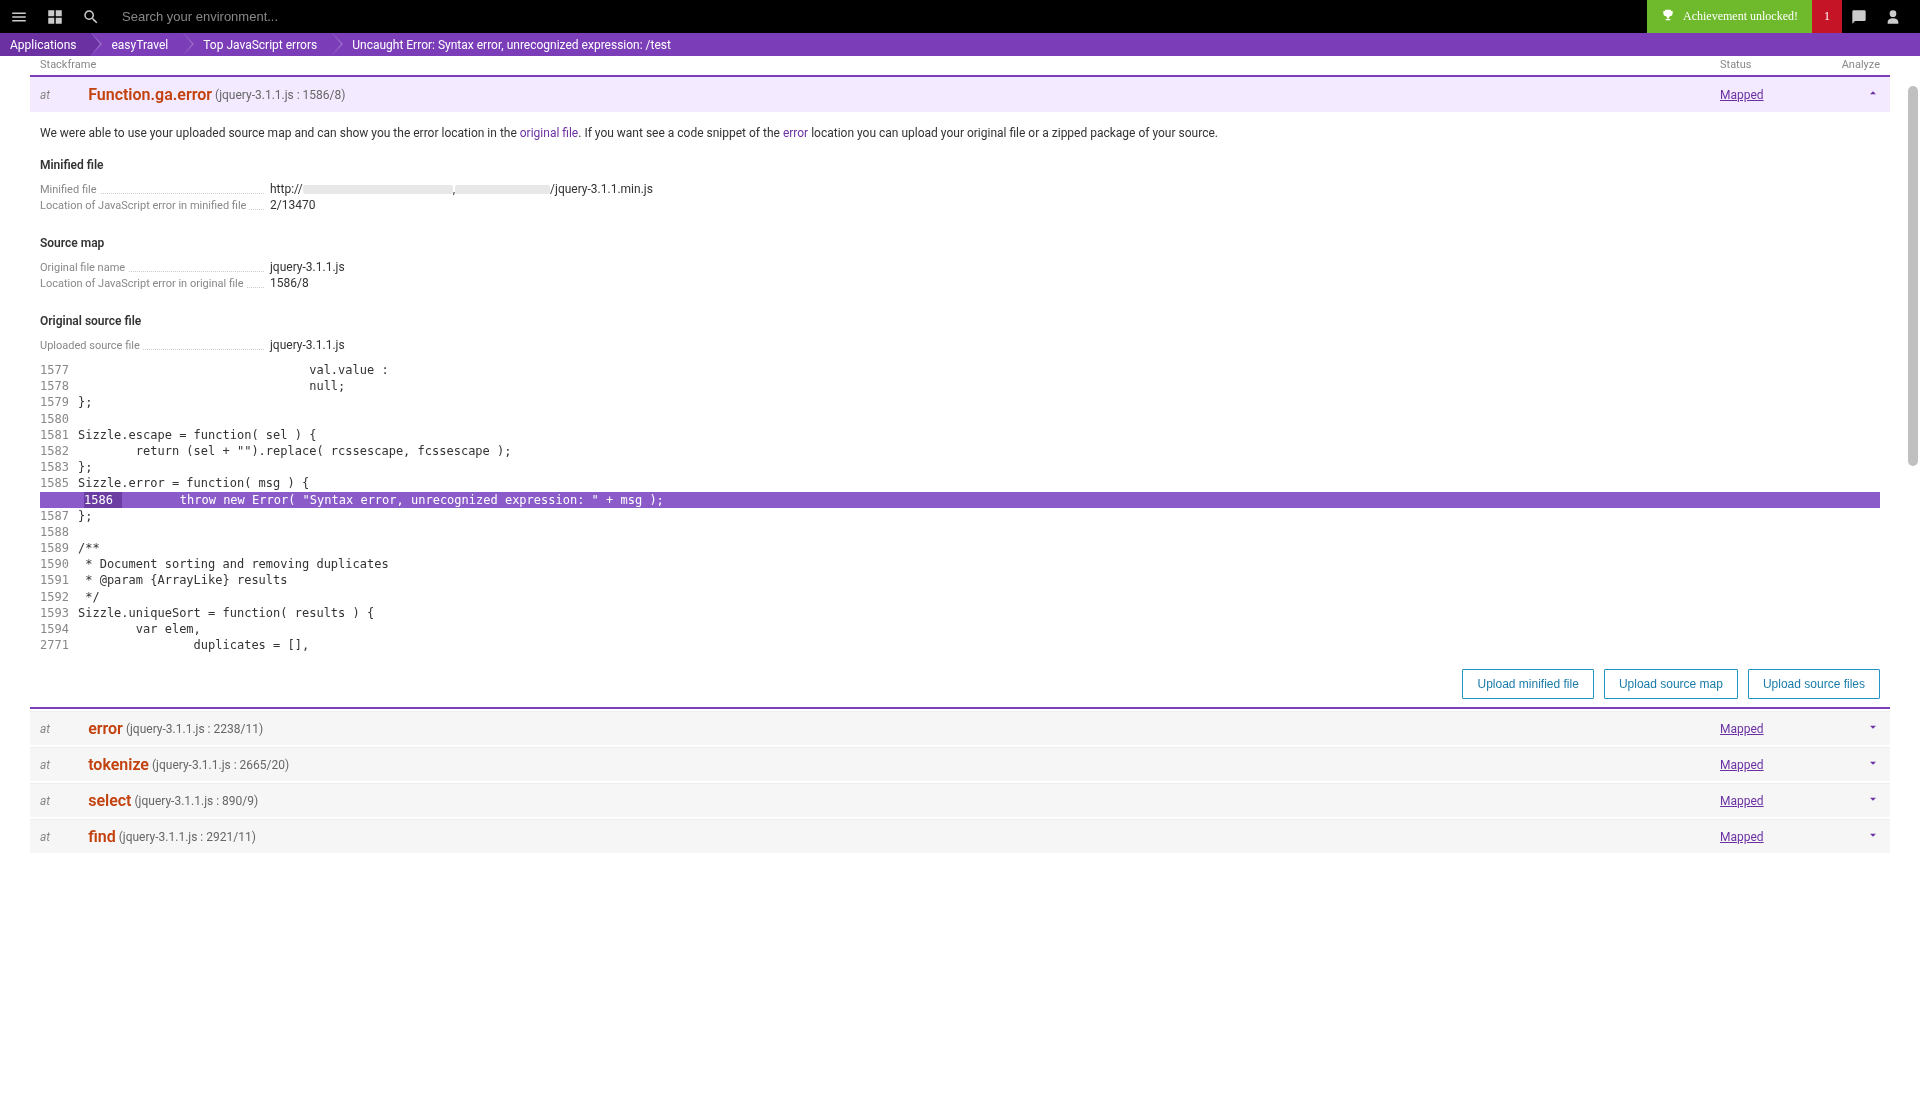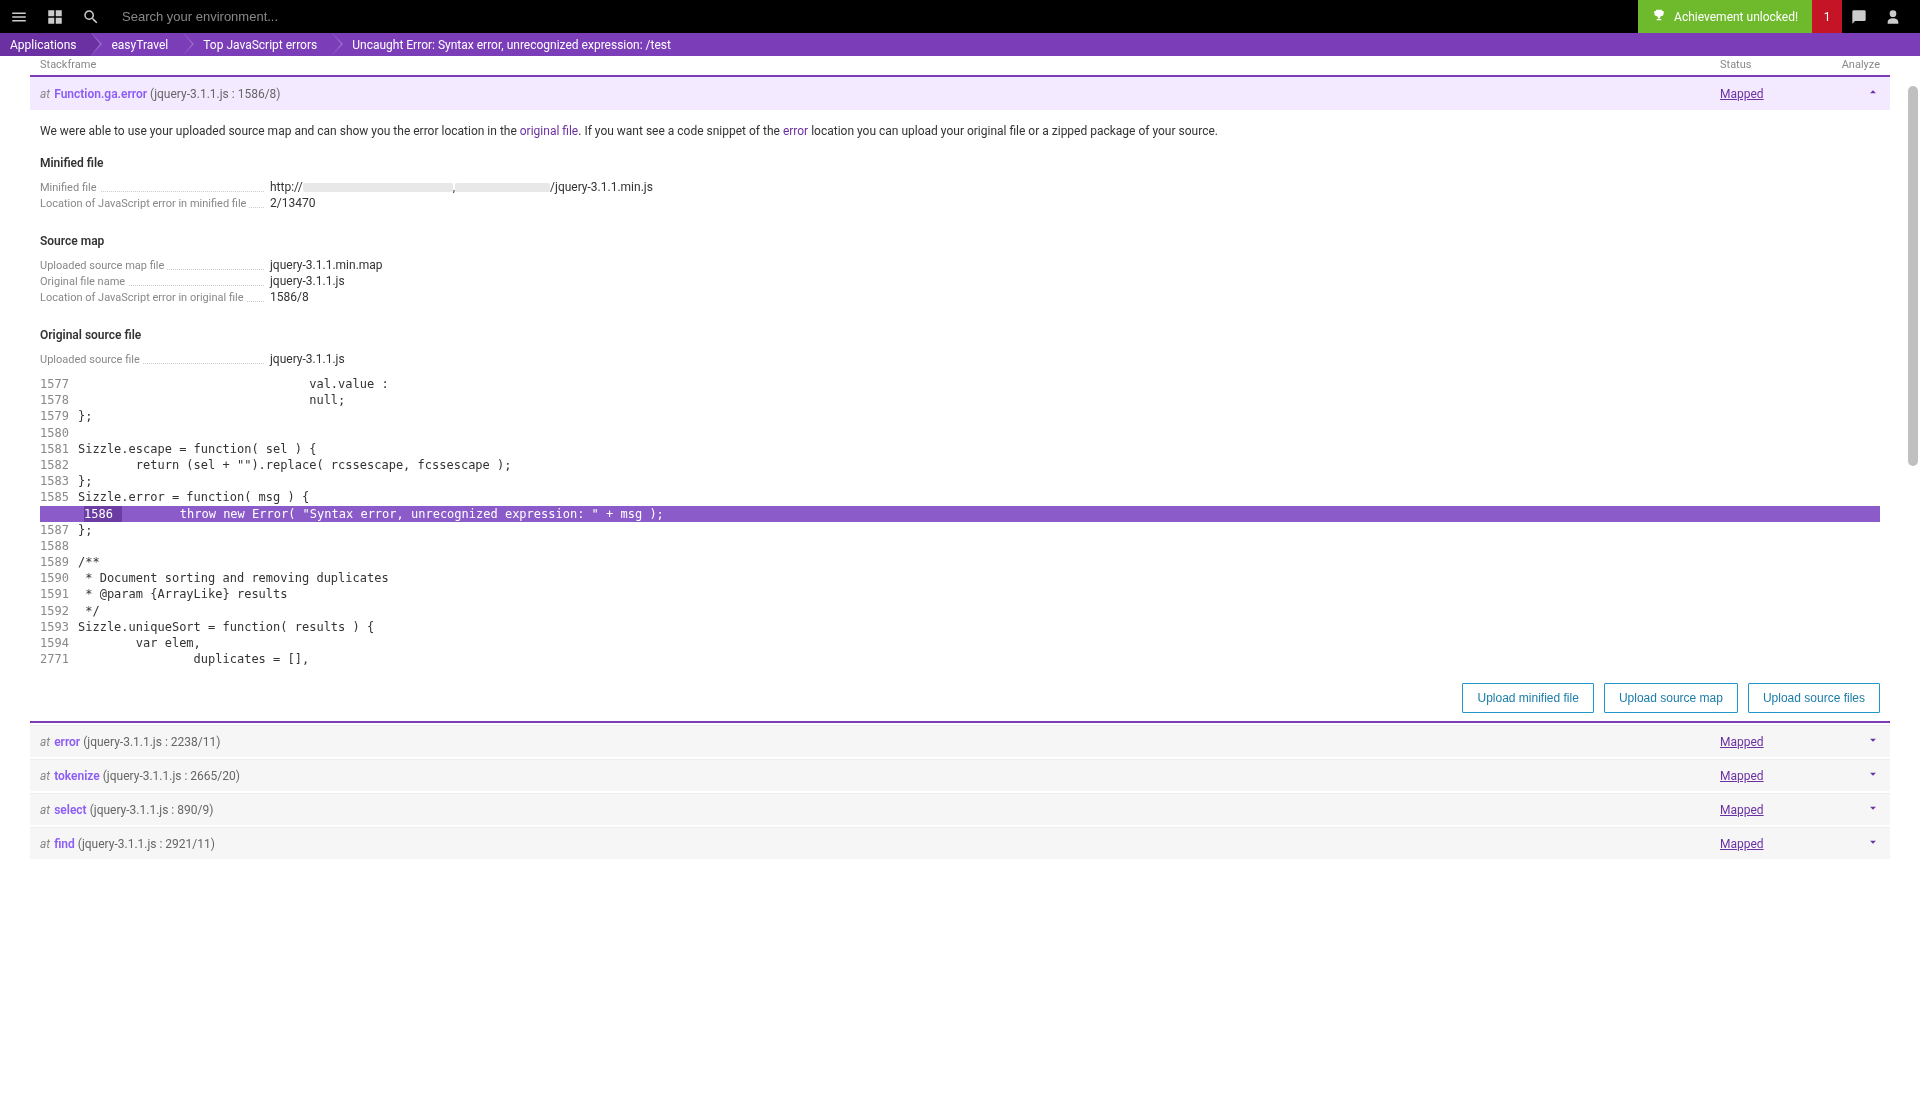--- a/index.html
+++ b/index.html
@@ -3,39 +3,39 @@
 <meta charset="utf-8">
 <style>
 * { margin: 0; padding: 0; box-sizing: border-box; }
 body { font-family: -apple-system, BlinkMacSystemFont, "Segoe UI", Roboto, Arial, sans-serif; background: #fff; color: #333; font-size: 13px; }
 .topbar { background: #000; height: 33px; display: flex; align-items: center; padding: 0 10px; color: #aaa; }
 .topbar-left { display: flex; align-items: center; gap: 18px; }
 .icon-btn { width: 18px; height: 18px; display: flex; align-items: center; justify-content: center; cursor: pointer; color: #ccc; }
 .icon-btn svg { width: 18px; height: 18px; fill: currentColor; }
 .search-input { background: transparent; border: none; color: #d946ef; font-size: 13px; width: 300px; outline: none; margin-left: 4px; }
 .search-input::placeholder { color: #888; }
-.topbar-right { margin-left: auto; display: flex; align-items: center; height: 100%; }
+.topbar-right { margin-left: auto; display: flex; align-items: center; height: 100%; font-family: Liberation Serif, serif; }
 .achievement { background: #6fba2c; color: #fff; display: flex; align-items: center; gap: 8px; padding: 0 14px; height: 100%; font-size: 12px; }
 .badge-red { background: #c41425; color: #fff; width: 30px; height: 100%; display: flex; align-items: center; justify-content: center; font-size: 12px; }
 .top-icon { width: 34px; height: 100%; display: flex; align-items: center; justify-content: center; color: #ccc; cursor: pointer; }
 .breadcrumb-bar { background: #7b3db8; height: 23px; display: flex; align-items: center; color: #fff; font-size: 12px; }
 .crumb { padding: 0 15px 0 20px; height: 100%; display: flex; align-items: center; position: relative; cursor: pointer; }
 .crumb:first-child { padding-left: 10px; background: #6b31a3; }
 .crumb::after { content: ""; position: absolute; right: -9px; top: 0; width: 0; height: 0; border-top: 11.5px solid transparent; border-bottom: 11.5px solid transparent; border-left: 9px solid #7b3db8; z-index: 2; }
 .crumb:first-child::after { border-left-color: #6b31a3; }
 .crumb::before { content: ""; position: absolute; right: -11px; top: 0; width: 0; height: 0; border-top: 11.5px solid transparent; border-bottom: 11.5px solid transparent; border-left: 11px solid rgba(255,255,255,0.25); z-index: 1; }
 .crumb:last-child::after, .crumb:last-child::before { display: none; }
 .content { padding: 0 30px 20px 30px; }
 .header-row { display: flex; color: #888; font-size: 11px; padding: 2px 10px; margin: 0 0 2px 0; }
 .header-status { margin-left: auto; width: 120px; }
 .header-analyze { width: 40px; text-align: right; }
 .frame { border-top: 2px solid #7b3db8; background: #f4eaff; padding: 8px 10px; display: flex; align-items: center; margin-bottom: 14px; }
 .frame-row { background: #f6f6f6; padding: 7px 10px; display: flex; align-items: center; margin-top: 2px; border-top: 1px solid #eee; }
 .at { color: #888; font-style: italic; margin-right: 4px; font-size: 12px; }
-.fn { color: #8b5cf6; font-weight: 600; font-size: 12px; }
+.fn { color: #c2410c; font-weight: 600; font-size: 16px; margin-left: 34px; }
 .loc { color: #666; font-size: 12px; margin-left: 3px; }
 .status { margin-left: auto; color: #6b31a3; font-size: 12px; width: 120px; text-decoration: underline; }
 .chev { width: 40px; text-align: right; color: #6b31a3; }
 .chev svg { width: 14px; height: 14px; fill: currentColor; }
 .desc { font-size: 12px; color: #333; margin: 0 10px 18px 10px; }
 .desc a { color: #6b31a3; text-decoration: none; }
 .section-title { font-weight: 600; font-size: 12px; margin: 0 10px 10px 10px; }
 .kv-table { margin: 0 10px 24px 10px; }
 .kv-row { display: flex; align-items: baseline; margin-bottom: 2px; }
 .kv-label { width: 230px; font-size: 11px; color: #888; position: relative; }
@@ -133,24 +133,20 @@
     </div>
     <div class="kv-row">
       <div class="kv-label"><span>Location of JavaScript error in minified file</span></div>
       <div class="kv-value">2/13470</div>
     </div>
   </div>
 
   <div class="section-title">Source map</div>
   <div class="kv-table">
     <div class="kv-row">
-        <div class="kv-label"><span>Uploaded source map file</span></div>
-        <div class="kv-value">jquery-3.1.1.min.map</div>
-      </div>
-    <div class="kv-row">
         <div class="kv-label"><span>Original file name</span></div>
         <div class="kv-value">jquery-3.1.1.js</div>
       </div>
     <div class="kv-row">
         <div class="kv-label"><span>Location of JavaScript error in original file</span></div>
         <div class="kv-value">1586/8</div>
       </div>
   </div>
 
   <div class="section-title">Original source file</div>

